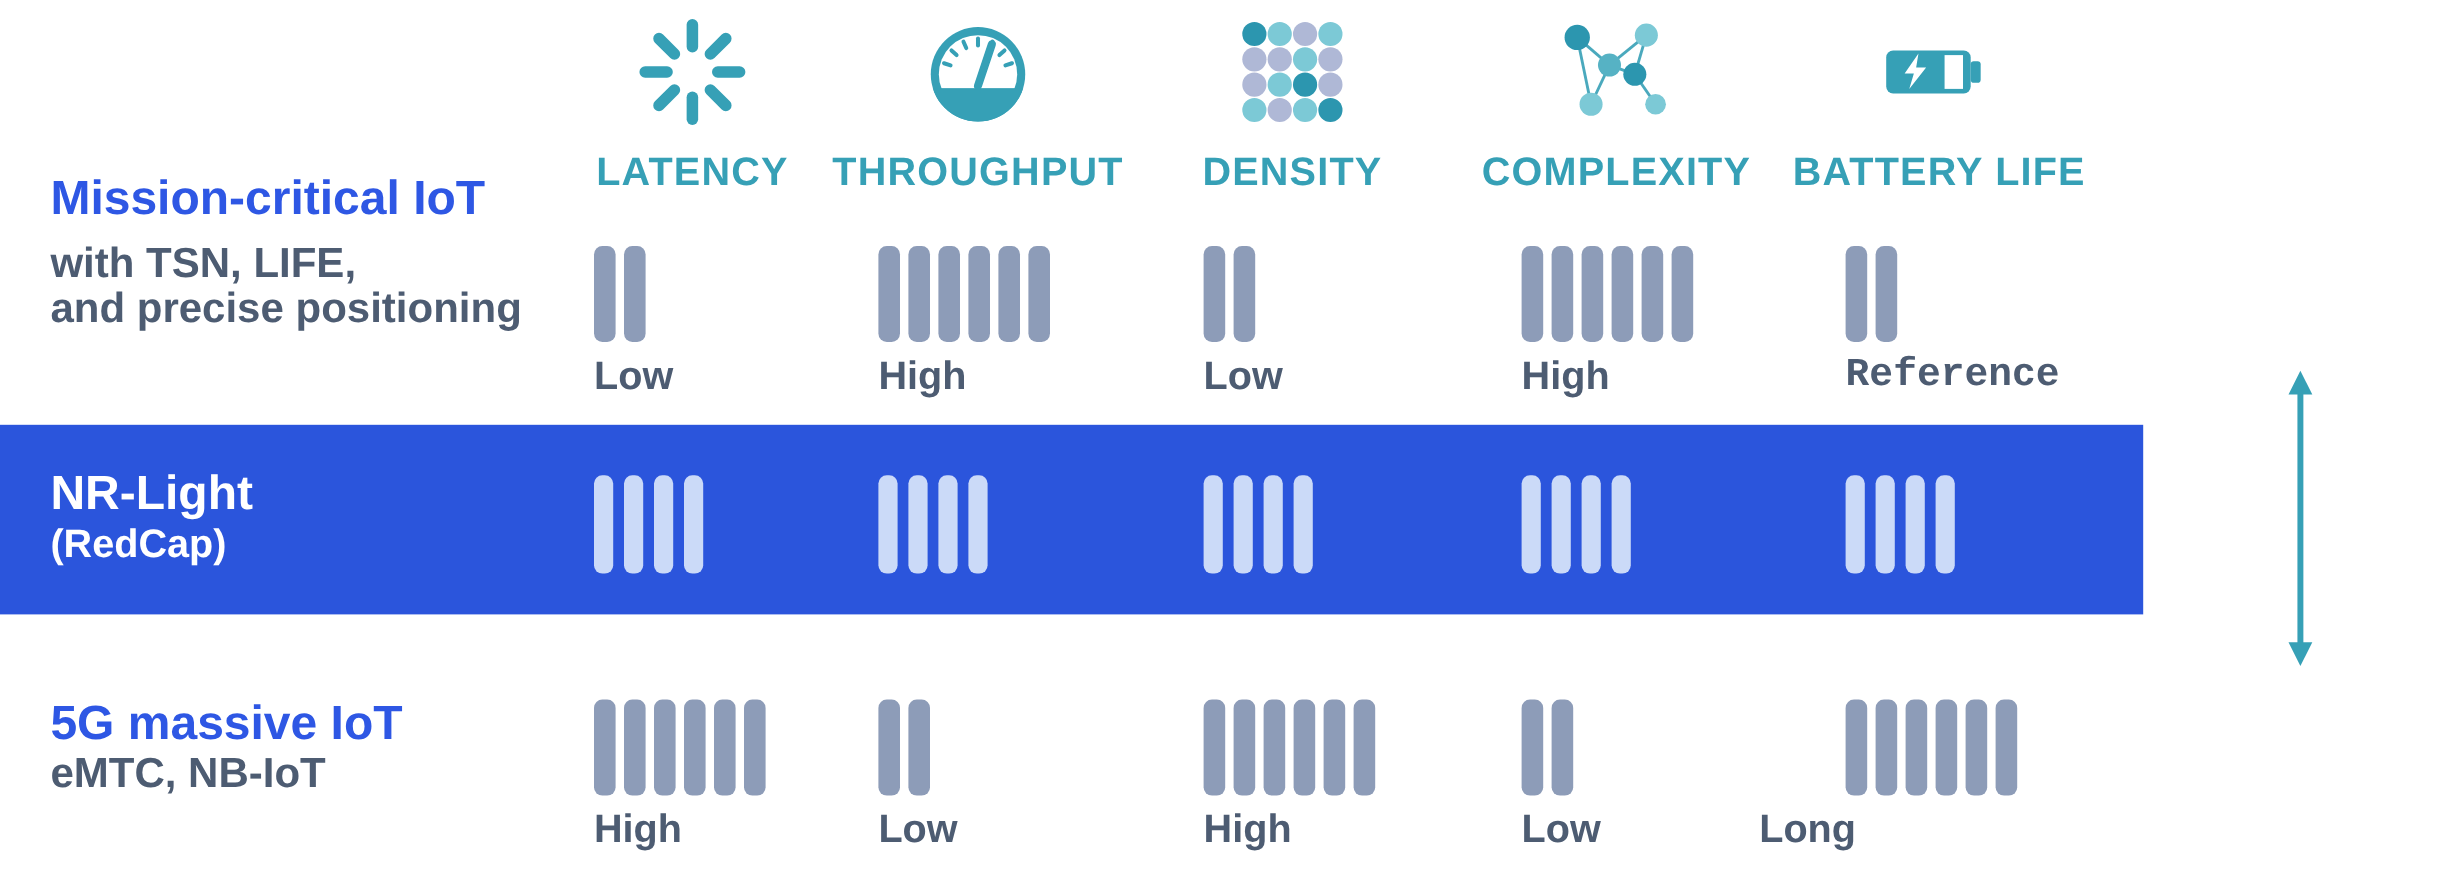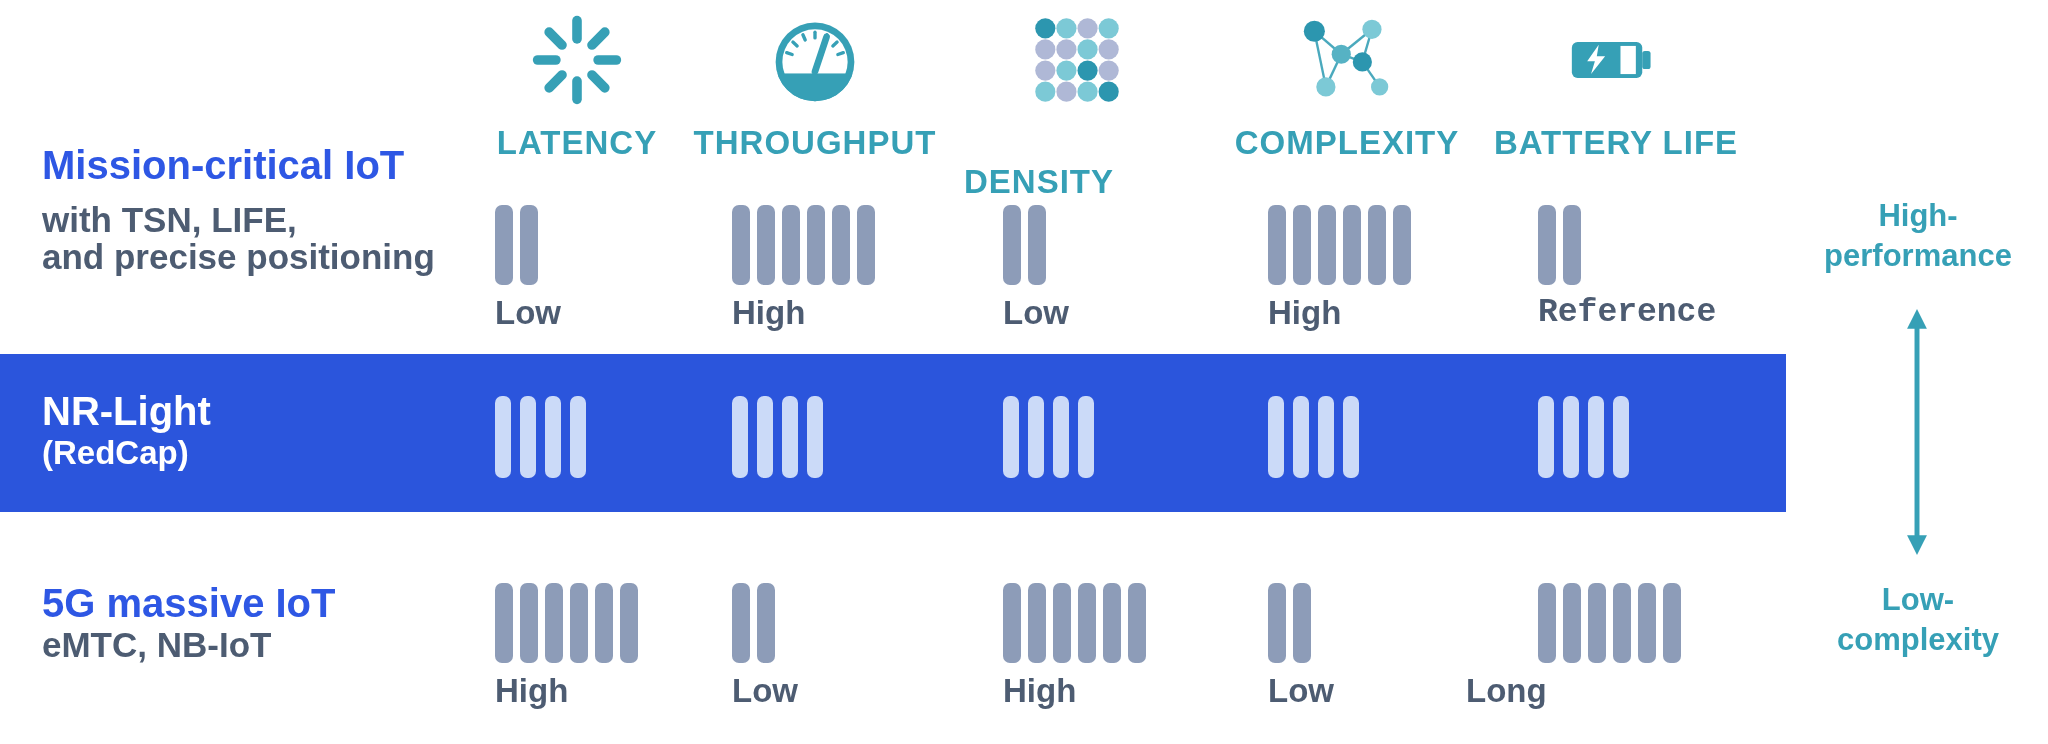--- a/index.html
+++ b/index.html
@@ -119,21 +119,21 @@
           <circle cx="17" cy="61" r="10.5" fill="#AFB8D6"></circle>
           <circle cx="39" cy="61" r="10.5" fill="#7CC9D6"></circle>
           <circle cx="61" cy="61" r="10.5" fill="#2C96AF"></circle>
           <circle cx="83" cy="61" r="10.5" fill="#AFB8D6"></circle>
           <circle cx="17" cy="83" r="10.5" fill="#7CC9D6"></circle>
           <circle cx="39" cy="83" r="10.5" fill="#AFB8D6"></circle>
           <circle cx="61" cy="83" r="10.5" fill="#7CC9D6"></circle>
           <circle cx="83" cy="83" r="10.5" fill="#2C96AF"></circle>
         </svg>
       </div>
-      <div class="col-header" style="left: 879px; margin-top: 39px;">DENSITY</div>
+      <div class="col-header" style="left: 917px;">DENSITY</div>
       <div class="col-icon" style="left: 1299px;">
         <svg viewBox="0 0 100 100">
           <line x1="16" y1="20" x2="44" y2="44" stroke="#4AA9BD" stroke-width="2.5"></line>
           <line x1="44" y1="44" x2="76" y2="18" stroke="#4AA9BD" stroke-width="2.5"></line>
           <line x1="76" y1="18" x2="66" y2="52" stroke="#4AA9BD" stroke-width="2.5"></line>
           <line x1="44" y1="44" x2="66" y2="52" stroke="#4AA9BD" stroke-width="2.5"></line>
           <line x1="16" y1="20" x2="28" y2="78" stroke="#4AA9BD" stroke-width="2.5"></line>
           <line x1="28" y1="78" x2="44" y2="44" stroke="#4AA9BD" stroke-width="2.5"></line>
           <line x1="66" y1="52" x2="84" y2="78" stroke="#4AA9BD" stroke-width="2.5"></line>
           <circle cx="16" cy="20" r="11" fill="#2C96AF"></circle>
@@ -256,31 +256,23 @@
         <div class="bar gray" style="height: 80px;"></div>
         <div class="bar gray" style="height: 80px;"></div>
         <div class="bar gray" style="height: 80px;"></div>
         <div class="bar gray" style="height: 80px;"></div>
         <div class="bar gray" style="height: 80px;"></div>
         <div class="bar gray" style="height: 80px;"></div>
       </div>
       <div class="bar-label" style="left: 1466px; top: 672px;">Long</div>
     </div>
 
-  <div class="axis-label" style="top:196px">
-    <span>High-</span><br>
-    <span>performance</span>
-  </div>
 
   <div class="axis-arrow">
     <svg viewBox="0 0 26 250" width="26" height="248">
       <line x1="13" y1="16" x2="13" y2="234" stroke="#36A0B6" stroke-width="5"></line>
       <polygon points="13,1 3,21 23,21" fill="#36A0B6"></polygon>
       <polygon points="13,249 3,229 23,229" fill="#36A0B6"></polygon>
     </svg>
   </div>
 
-  <div class="axis-label" style="top:580px">
-    <span>Low-</span><br>
-    <span>complexity</span>
-  </div>
 
 </div>
 
 </body></html>

